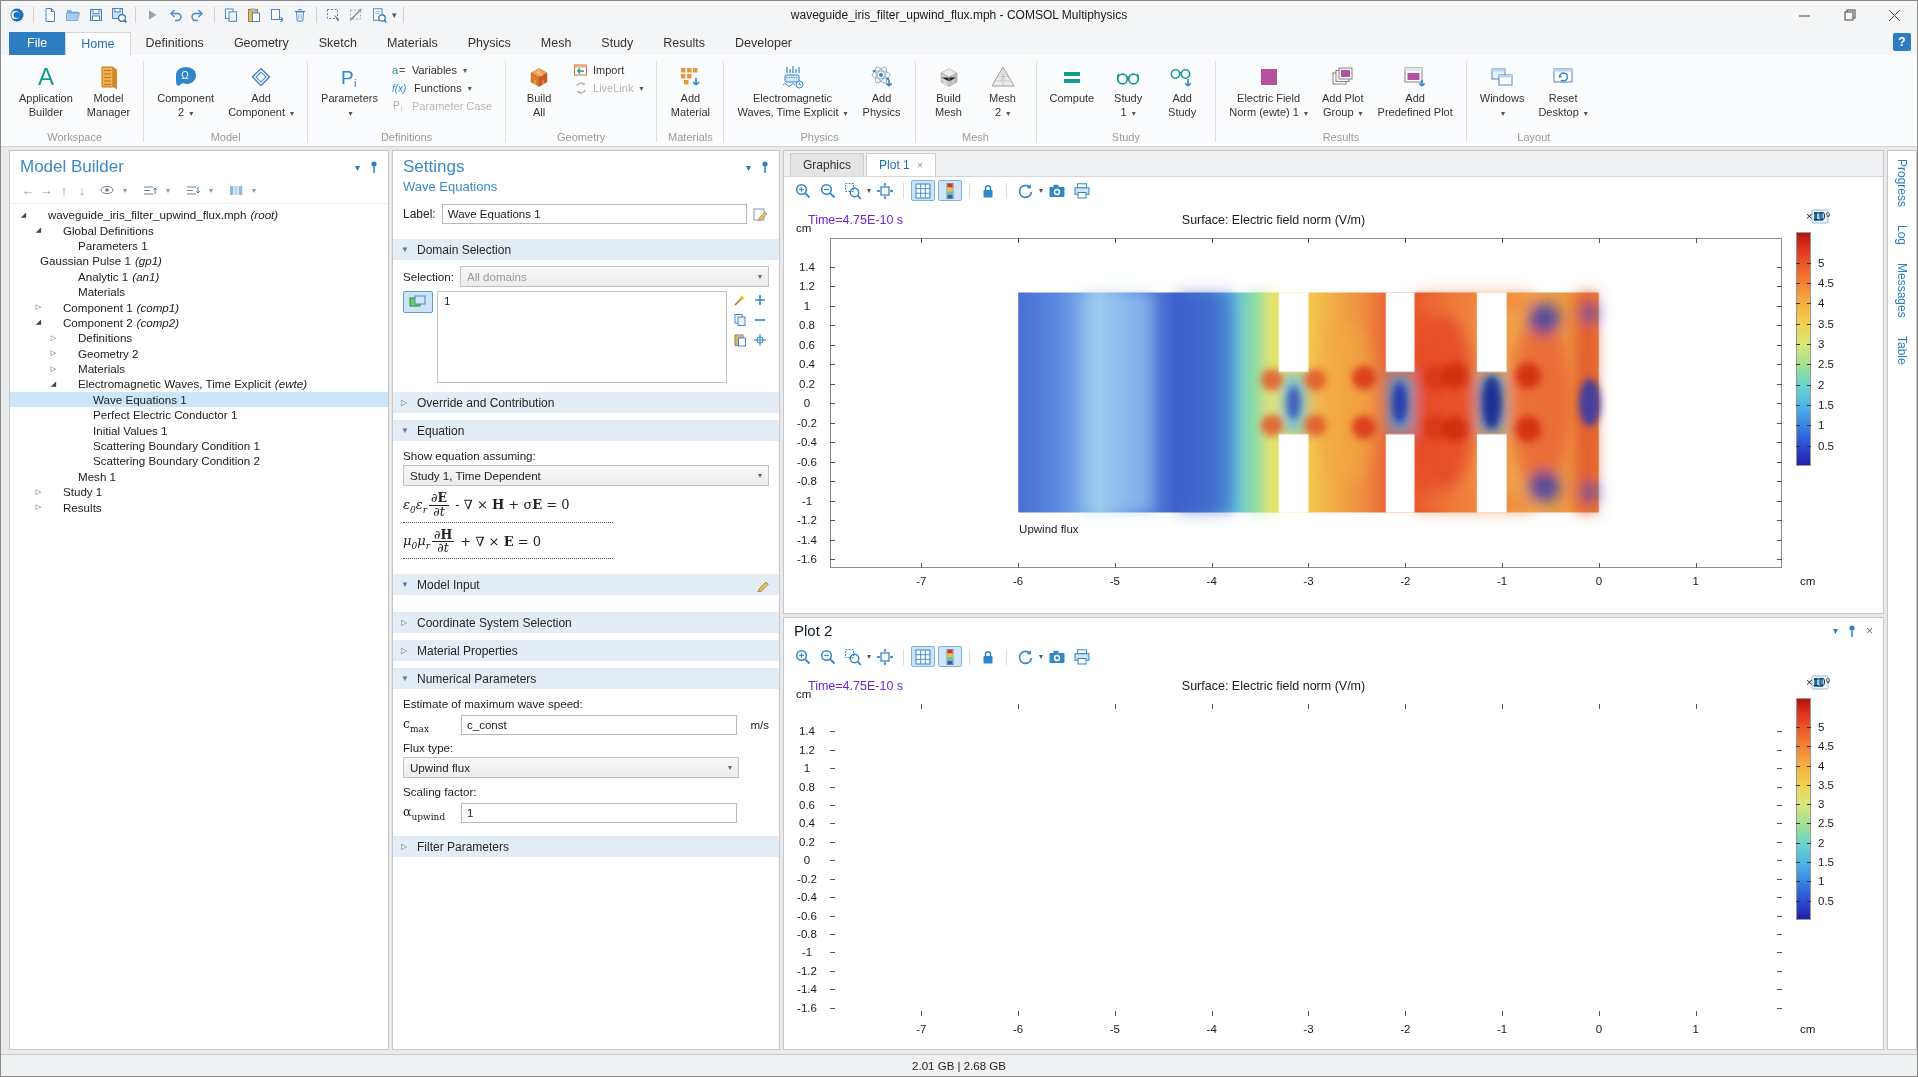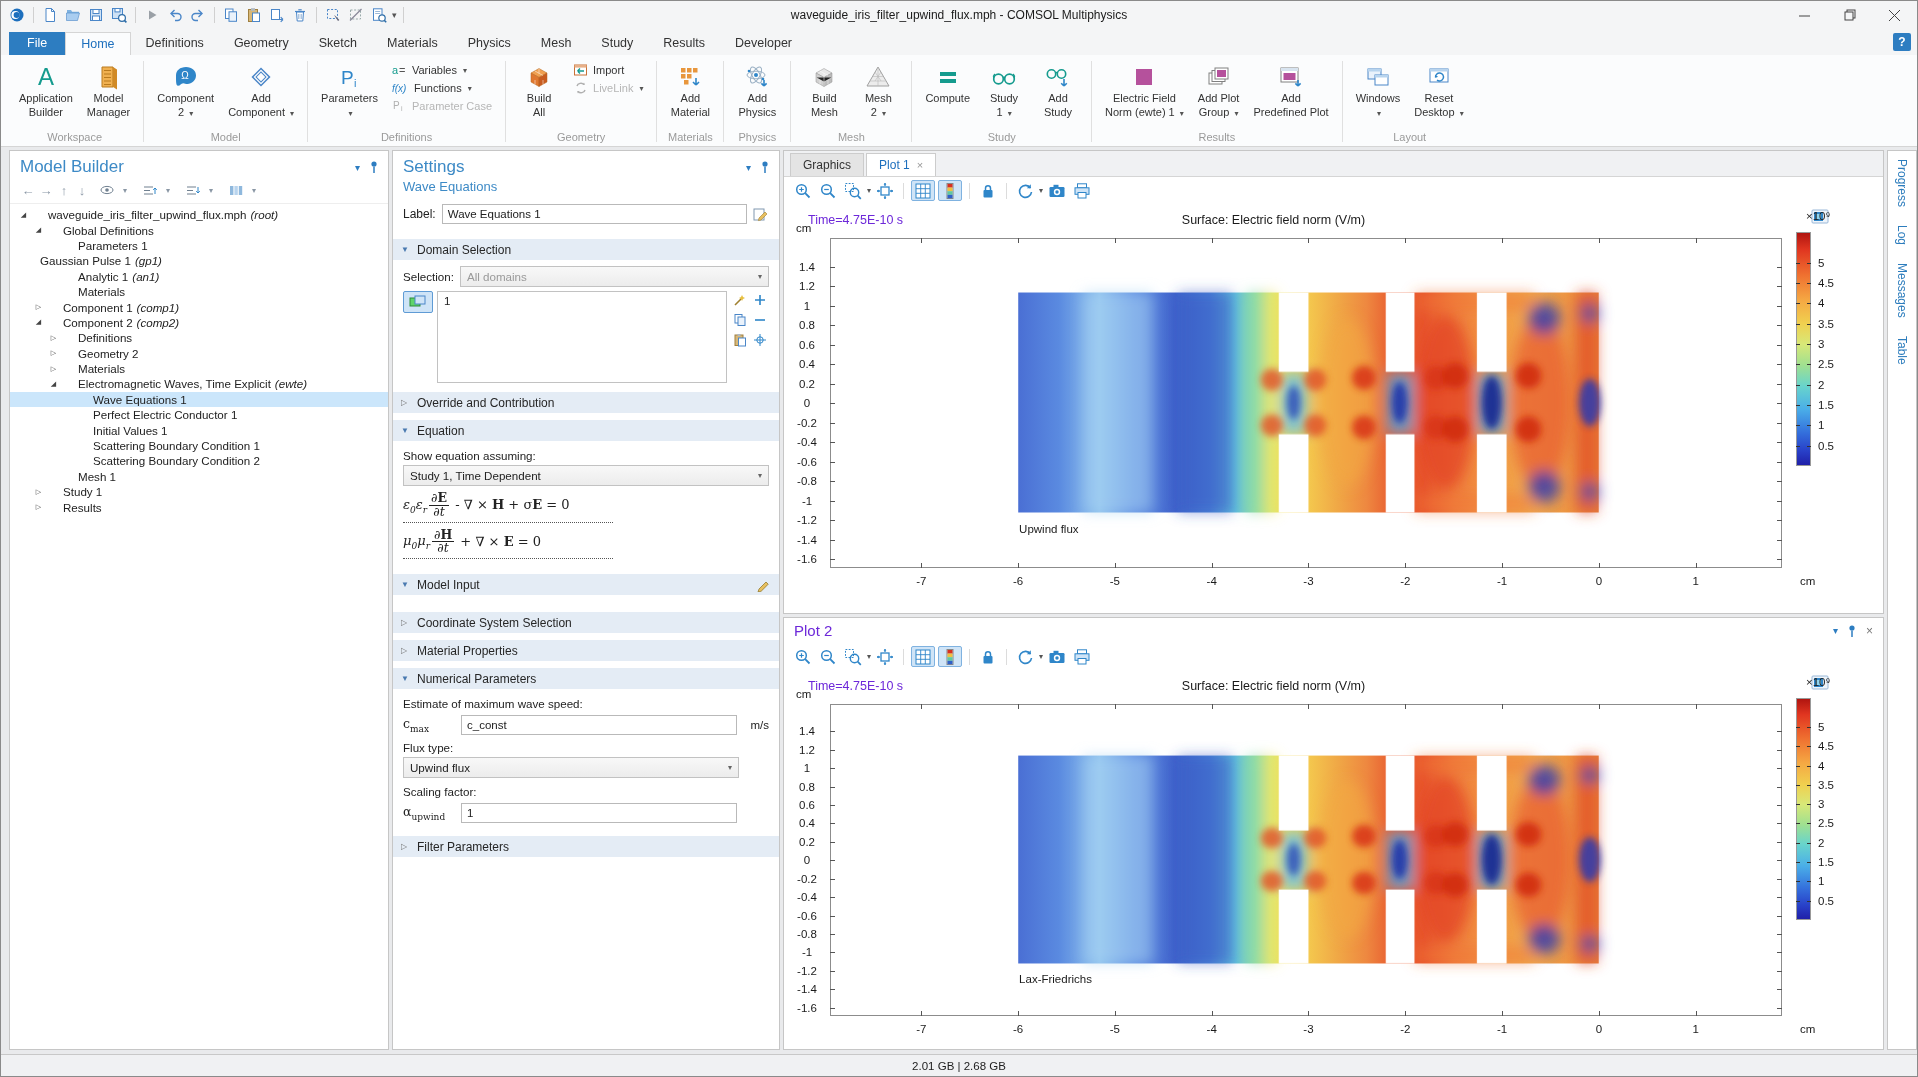--- a/index.html
+++ b/index.html
@@ -103,21 +103,21 @@
   .gcol { flex:1; display:flex; flex-direction:column; min-width:0; }
   .plot-panel { background:#fff; border:1px solid #c6c6c6; display:flex; flex-direction:column; min-height:0;}
   .plot-panel.p1wrap { height:464px; flex:0 0 auto; }
   .plot-panel.p2wrap { flex:1; margin-top:3px; }
   .gfx-tabs { height:26px; background:#f0f1f3; display:flex; align-items:flex-end; padding-left:6px; gap:2px;
     border-bottom:1px solid #d5d5d5;}
   .gtab { padding:4px 12px 4px; font-size:12px; color:#333; background:#e4e4e4; border:1px solid #cccccc; border-bottom:none;}
   .gtab.active { background:#fff; color:#1d6fbd; }
   .gtab .tx { color:#999; margin-left:7px; font-size:11px;}
   .plot2-head { height:25px; display:flex; align-items:center; padding:0 10px; }
-  .plot2-title { font-size:15px; color:#6d28d9; }
+  .plot2-title { font-size:15px; color:#0f172a; }
   .gfx-toolbar { height:27px; display:flex; align-items:center; gap:3px; padding-left:8px; }
   .gfx-toolbar .gbtn { height:21px; min-width:20px; display:flex; align-items:center; justify-content:center;
     border-radius:2px; padding:0 2px;}
   .gfx-toolbar .gbtn.active { background:#cfe4f7; border:1px solid #7fb2e0; }
   .gfx-toolbar .gsep { width:1px; height:16px; background:#dcdcdc; margin:0 4px;}
   .gfx-toolbar .gcaret { font-size:8px; color:#555; }
   .canvas { flex:1; position:relative; background:#fff; min-height:0;}
   .time-label { position:absolute; left:24px; top:9px; font-size:12.5px; color:#6d28d9;}
   .plot-title { position:absolute; left:0; right:120px; top:9px; text-align:center; font-size:12.5px; color:#1a1a1a;}
   .scene-btn { position:absolute; right:54px; top:5px; }
@@ -531,20 +531,33 @@
               </svg>
             </div>
             <div class="rlbl">Add<br>Material</div>
           </div>
         </div>
         <div class="rgroup-label">Materials</div>
       </div>
       <div class="rsep"></div>
       <div class="rgroup">
         <div class="rgroup-body">
+          <div class="rbig">
+            <div class="ric">
+              <svg width="26" height="26" viewBox="0 0 26 26">
+                <path d="M8 3v6M11 5v4M14 2v7M17 5v4M20 3v6" stroke="#2f86c9" stroke-width="1.2"></path>
+                <rect x="6" y="11" width="14" height="7" rx="1.5" fill="#cfe4f7" stroke="#2f86c9"></rect>
+                <path d="M7 13.5h12" stroke="#2f86c9" stroke-width=".7" stroke-dasharray="1.5 1"></path>
+                <path d="M4 21q2-3 4 0t4 0 4 0" fill="none" stroke="#2f86c9"></path>
+                <circle cx="20.5" cy="20.5" r="3.5" fill="#eaf2fb" stroke="#2f86c9"></circle>
+                <path d="M20.5 18.8v1.7l1.3.8" fill="none" stroke="#2f86c9"></path>
+              </svg>
+            </div>
+            <div class="rlbl">Electromagnetic<br>Waves, Time Explicit <span class="rcaret">▾</span></div>
+          </div>
           <div class="rbig">
             <div class="ric">
               <svg width="26" height="26" viewBox="0 0 26 26">
                 <ellipse cx="12" cy="11" rx="9" ry="3.8" fill="none" stroke="#9ab0c4"></ellipse>
                 <ellipse cx="12" cy="11" rx="9" ry="3.8" transform="rotate(60 12 11)" fill="none" stroke="#9ab0c4"></ellipse>
                 <ellipse cx="12" cy="11" rx="9" ry="3.8" transform="rotate(-60 12 11)" fill="none" stroke="#9ab0c4"></ellipse>
                 <circle cx="12" cy="11" r="2" fill="#2f86c9"></circle>
                 <circle cx="5" cy="7" r="1.3" fill="#2f86c9"></circle>
                 <circle cx="19" cy="15" r="1.3" fill="#2f86c9"></circle>
                 <path d="M20 16v6m0 0l-2.6-2.6M20 22l2.6-2.6" fill="none" stroke="#2f86c9" stroke-width="1.6"></path>
@@ -1321,26 +1334,20 @@
         <div class="canvas p2" id="canvas1">
             <div class="time-label">Time=4.75E-10 s</div>
             <div class="plot-title">Surface: Electric field norm (V/m)</div>
             <span class="scene-btn">
               <svg width="18" height="16" viewBox="0 0 18 16">
                 <rect x="1" y="1" width="16" height="13" rx="1" fill="#eef4fa" stroke="#9ab8d8"></rect>
                 <rect x="3" y="3" width="9" height="9" fill="#2f86c9"></rect>
                 <rect x="5" y="5" width="5" height="5" fill="#8fd4f0"></rect>
               </svg>
             </span>
-            <div class="plot-box">
-              <svg class="field">
-                <use href="#fieldSym" width="100%" height="100%"></use>
-              </svg>
-              <span class="annot">Lax-Friedrichs</span>
-            </div>
             <span class="yunit" style="left: 12px; top: 18px;">cm</span>
             <span class="ylab" style="left: 6px; top: 61.3353px;">1.4</span>
             <span class="tick" style="left: 46px; top: 61.3353px; width: 5px; height: 1px;"></span>
             <span class="tick" style="left: 993px; top: 61.3353px; width: 5px; height: 1px;"></span>
             <span class="ylab" style="left: 6px; top: 79.7537px;">1.2</span>
             <span class="tick" style="left: 46px; top: 79.7537px; width: 5px; height: 1px;"></span>
             <span class="tick" style="left: 993px; top: 79.7537px; width: 5px; height: 1px;"></span>
             <span class="ylab" style="left: 6px; top: 98.1721px;">1</span>
             <span class="tick" style="left: 46px; top: 98.1721px; width: 5px; height: 1px;"></span>
             <span class="tick" style="left: 993px; top: 98.1721px; width: 5px; height: 1px;"></span>

